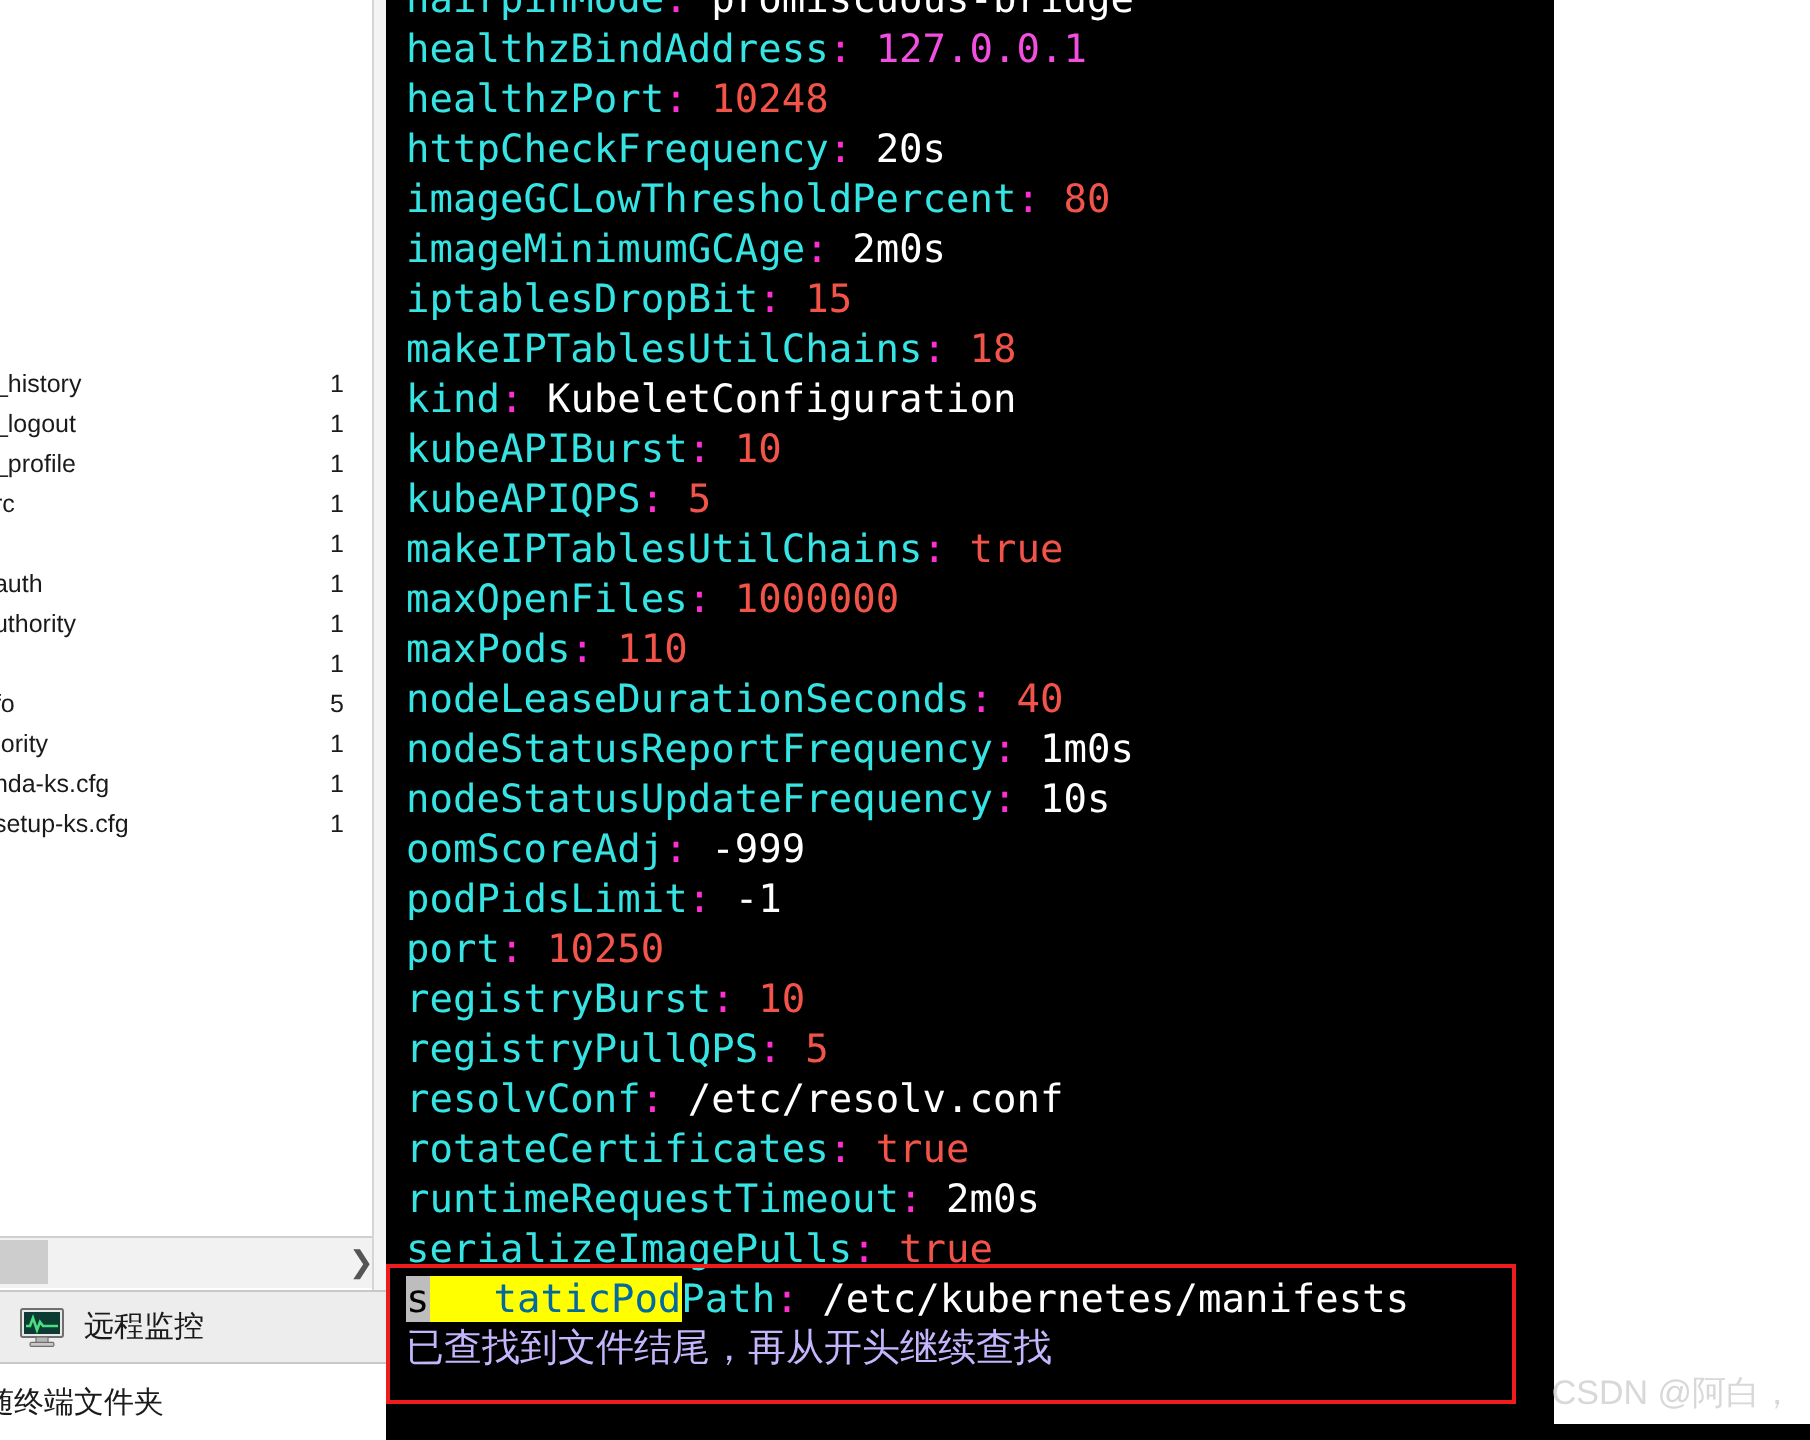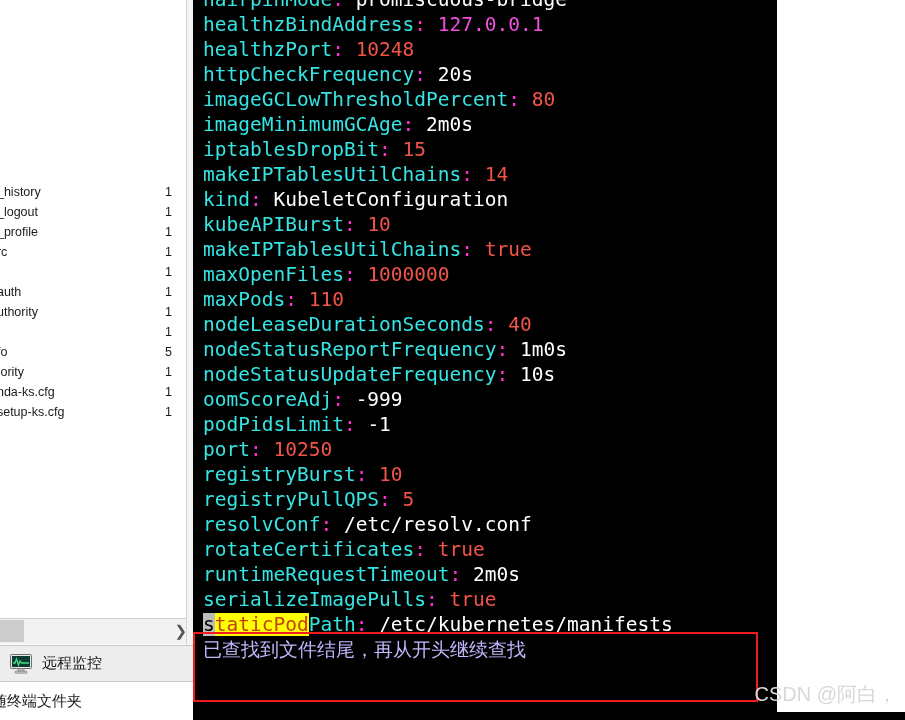--- a/index.html
+++ b/index.html
@@ -185,21 +185,22 @@
   .n   { color: #f2544a; }   
   .w   { color: #ffffff; }   
   .m   { color: #f24fe0; }   
 
   .cursor {
     background: #bdbdbd;
     color: #000000;
   }
   .hl {
     background: #ffff00;
-    color: #c2410c;
+    color: #0369a1;
+    padding-left: 32px;
   }
 
   .status-msg {
     color: #c4b5fd;
     font-family: "DejaVu Sans", "Liberation Sans", sans-serif;
     font-size: 19px;
     line-height: 25px;
     white-space: pre;
   }
 
@@ -214,21 +215,21 @@
     box-sizing: border-box;
     pointer-events: none;
   }
 
   
   #watermark {
     position: absolute;
     right: 8px;
     bottom: 12px;
     color: #d8d8d8;
-    font-size: 20px;
+    font-size: 17px;
     font-family: "Liberation Sans", sans-serif;
     white-space: nowrap;
   }
 
   
   #term-bottom-fill {
     position: absolute;
     left: 193px;
     top: 712px;
     width: 712px;
@@ -324,23 +325,24 @@
 
   <div id="terminal">
     <div id="term-lines">
         <div class="tline"><span class="k">hairpinMode</span><span class="c">:</span><span class="w"> promiscuous-bridge</span></div>
         <div class="tline"><span class="k">healthzBindAddress</span><span class="c">:</span><span class="m"> 127.0.0.1</span></div>
         <div class="tline"><span class="k">healthzPort</span><span class="c">:</span><span class="n"> 10248</span></div>
         <div class="tline"><span class="k">httpCheckFrequency</span><span class="c">:</span><span class="w"> 20s</span></div>
         <div class="tline"><span class="k">imageGCLowThresholdPercent</span><span class="c">:</span><span class="n"> 80</span></div>
         <div class="tline"><span class="k">imageMinimumGCAge</span><span class="c">:</span><span class="w"> 2m0s</span></div>
         <div class="tline"><span class="k">iptablesDropBit</span><span class="c">:</span><span class="n"> 15</span></div>
-        <div class="tline"><span class="k">makeIPTablesUtilChains</span><span class="c">:</span><span class="n"> 14</span></div>
+        <div class="tline"><span class="k">makeIPTablesUtilChains</span><span class="c">:</span><span class="n"> 18</span></div>
         <div class="tline"><span class="k">kind</span><span class="c">:</span><span class="w"> KubeletConfiguration</span></div>
         <div class="tline"><span class="k">kubeAPIBurst</span><span class="c">:</span><span class="n"> 10</span></div>
+        <div class="tline"><span class="k">kubeAPIQPS</span><span class="c">:</span><span class="n"> 5</span></div>
         <div class="tline"><span class="k">makeIPTablesUtilChains</span><span class="c">:</span><span class="n"> true</span></div>
         <div class="tline"><span class="k">maxOpenFiles</span><span class="c">:</span><span class="n"> 1000000</span></div>
         <div class="tline"><span class="k">maxPods</span><span class="c">:</span><span class="n"> 110</span></div>
         <div class="tline"><span class="k">nodeLeaseDurationSeconds</span><span class="c">:</span><span class="n"> 40</span></div>
         <div class="tline"><span class="k">nodeStatusReportFrequency</span><span class="c">:</span><span class="w"> 1m0s</span></div>
         <div class="tline"><span class="k">nodeStatusUpdateFrequency</span><span class="c">:</span><span class="w"> 10s</span></div>
         <div class="tline"><span class="k">oomScoreAdj</span><span class="c">:</span><span class="w"> -999</span></div>
         <div class="tline"><span class="k">podPidsLimit</span><span class="c">:</span><span class="w"> -1</span></div>
         <div class="tline"><span class="k">port</span><span class="c">:</span><span class="n"> 10250</span></div>
         <div class="tline"><span class="k">registryBurst</span><span class="c">:</span><span class="n"> 10</span></div>

